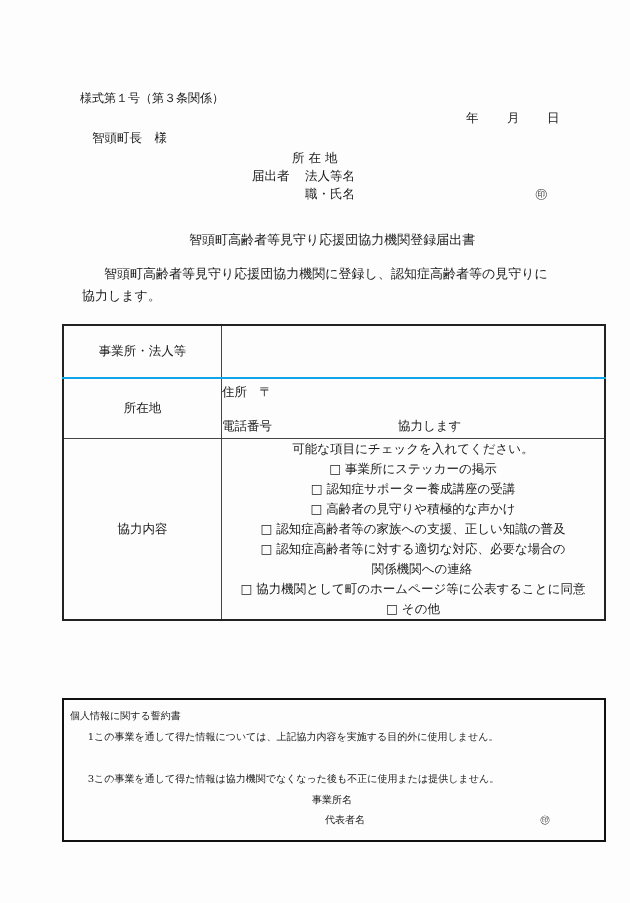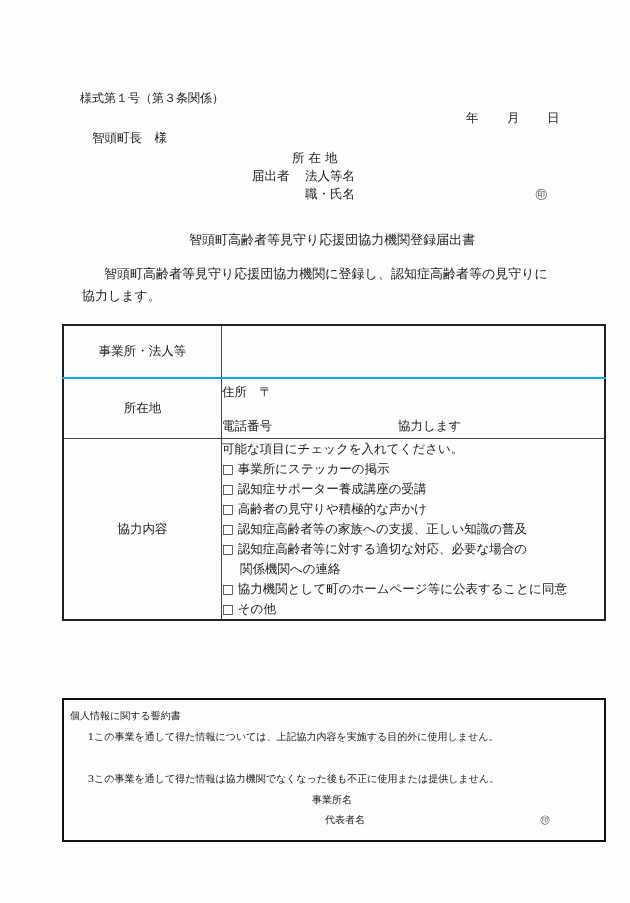--- a/index.html
+++ b/index.html
@@ -17,21 +17,21 @@
     border-collapse:collapse; border:2px solid #222;
   }
   table.main td { border:1px solid #444; padding:0; vertical-align:middle; font-size:12.5px; }
   table.main td.label { width:157px; text-align:center; }
   table.main tr.r1 td { height:51px; border-bottom:2px solid #0ea5e9; }
   table.main tr.r2 td { height:59px; }
   table.main tr.r3 td { height:63px; }
   table.main tr.r4 td { height:180px; }
   .cellpad { padding-left:7px; }
   .addr-line { height:20px; line-height:20px; }
-  .check-line { line-height:20px; height:20px; }
+  .check-line { line-height:20px; height:20px;text-align:center; }
   .check-line.indent { padding-left:18px; }
   .box {
     position:absolute; left:62px; top:698px; width:544px; height:144px;
     border:2px solid #111; box-sizing:border-box; font-size:10px;
   }
   .box .line { position:absolute; left:6px; white-space:nowrap;text-align:right; }
   .num { display:inline-block; width:24px; }
 </style>
 </head>
 <body>

